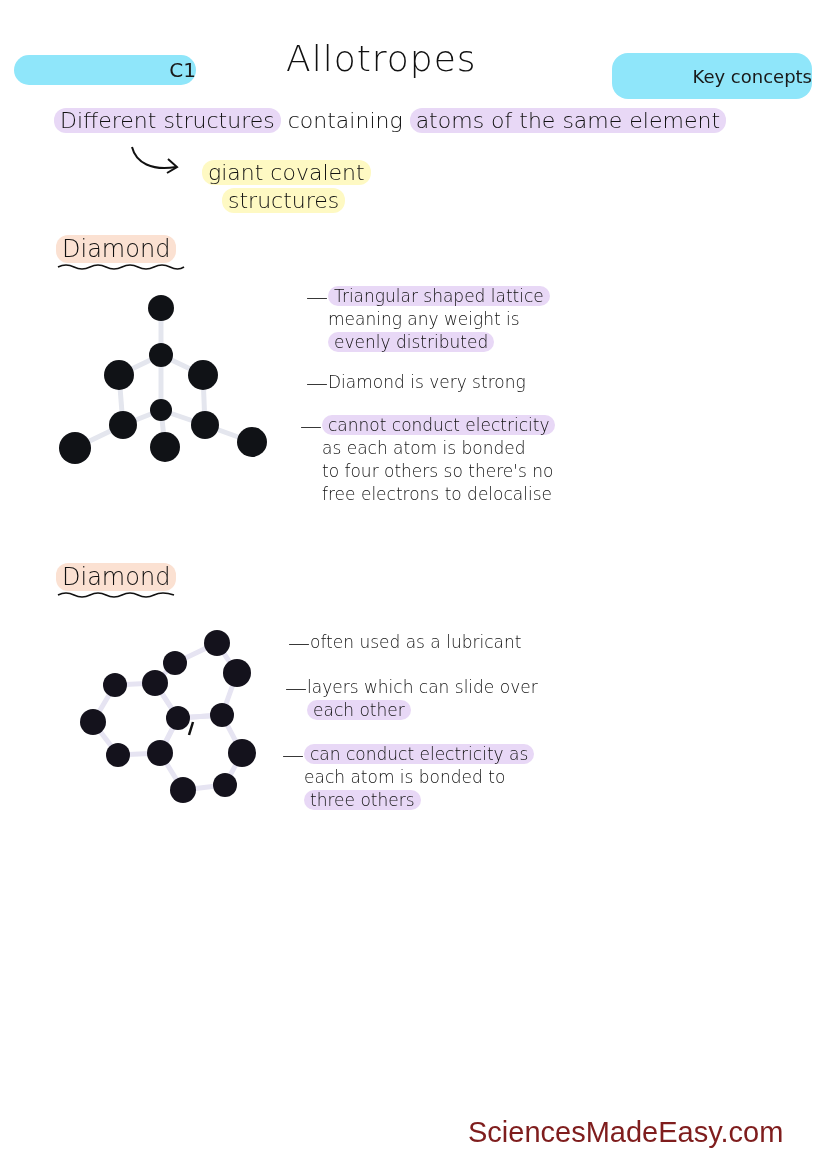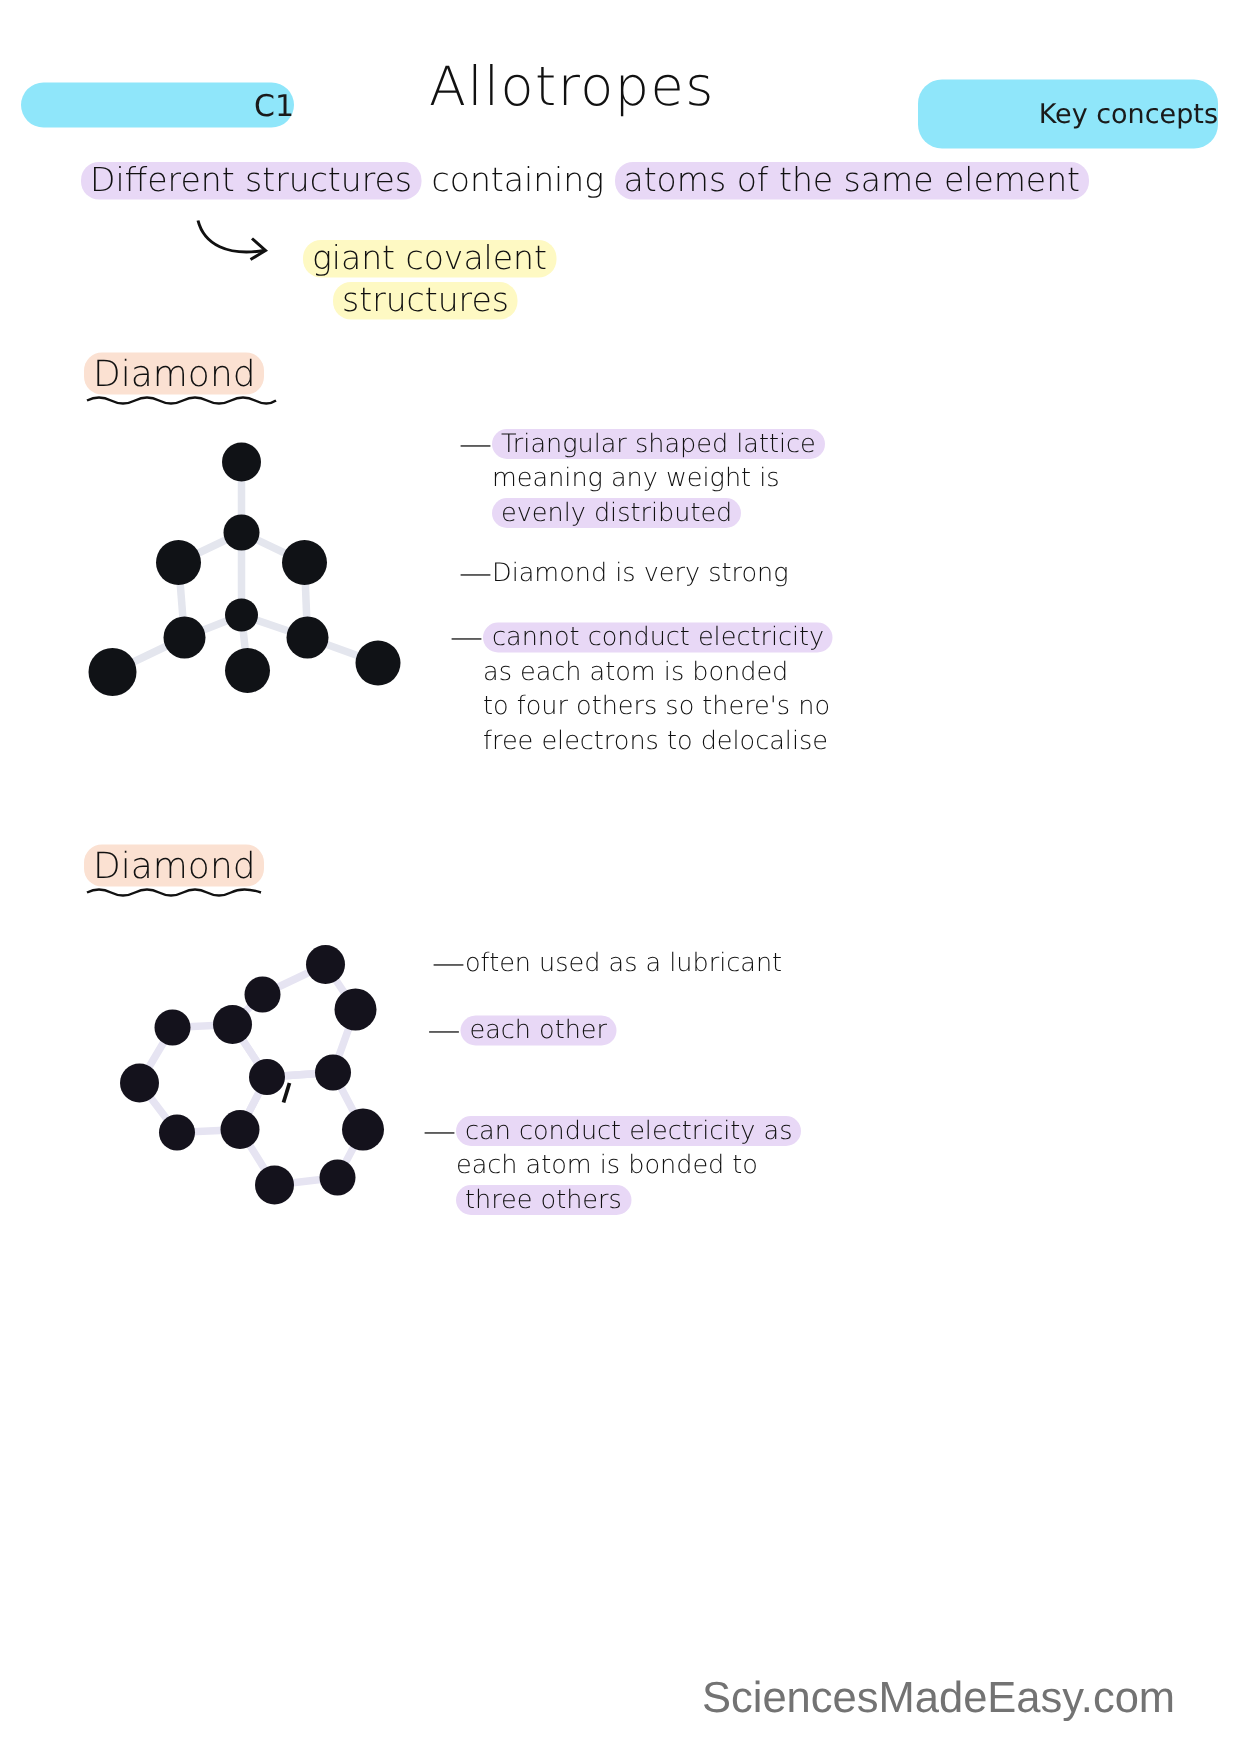--- a/index.html
+++ b/index.html
@@ -12,21 +12,21 @@
   .hl-purple { background: #e8d8f6; border-radius: 12px; padding: 0 6px; }
   .hl-green { background: #fef9c3; border-radius: 12px; padding: 0 6px; }
   .hl-peach { background: #fbe1d2; border-radius: 12px; padding: 0 6px; }
   .hand { font-family: "DejaVu Sans", sans-serif; font-weight: 300; color: #111; }
   .line { font-size: 22px; line-height: 26px; white-space: nowrap; margin-left: 20px; }
   .heading { font-size: 24px; }
   .heading .wavy { display:block; height: 8px; }
   .bullet { position: absolute; display: flex; }
   .dash { width: 22px; flex: none; font-size: 22px; line-height: 24px; }
   .btext { font-size: 17px; line-height: 23px; }
-  .footer { font-family: "Liberation Sans", sans-serif; font-size: 29px; color: #737373; }
+  .footer { font-family: "Liberation Sans", sans-serif; font-size: 29px; color: #7f1d1d; }
 </style>
 </head>
 <body>
 
 <div class="abs pill" style="left:14px;top:55px;width:182px;height:30px;">
   <span>C1</span>
 </div>
 <div class="abs title hand" style="left:286px;top:38px;">Allotropes</div>
 <div class="abs pill" style="left:612px;top:53px;width:200px;height:46px;font-size:18px;">
   <span>Key concepts</span>
@@ -138,20 +138,21 @@
 
 <div class="bullet hand" style="left:288px;top:631px;">
   <span class="dash">—</span>
   <div class="btext">
       <div><span>often used as a lubricant</span></div>
     </div>
 </div>
 <div class="bullet hand" style="left:285px;top:676px;">
   <span class="dash">—</span>
   <div class="btext">
+    <div><span>layers which can slide over</span></div>
     <div><span class="hl-purple">each other</span></div>
   </div>
 </div>
 <div class="bullet hand" style="left:282px;top:743px;">
   <span class="dash">—</span>
   <div class="btext">
     <div><span class="hl-purple">can conduct electricity as</span></div>
     <div><span>each atom is bonded to</span></div>
     <div><span class="hl-purple">three others</span></div>
   </div>

